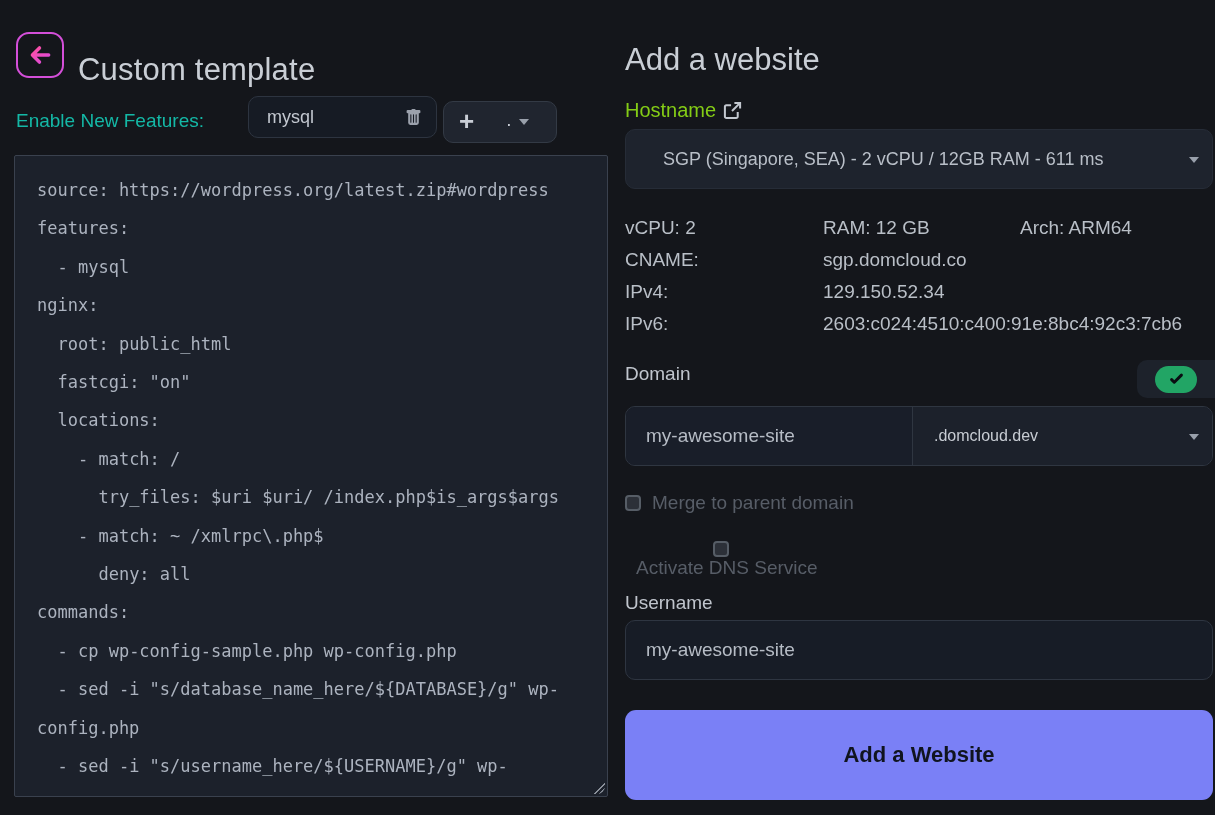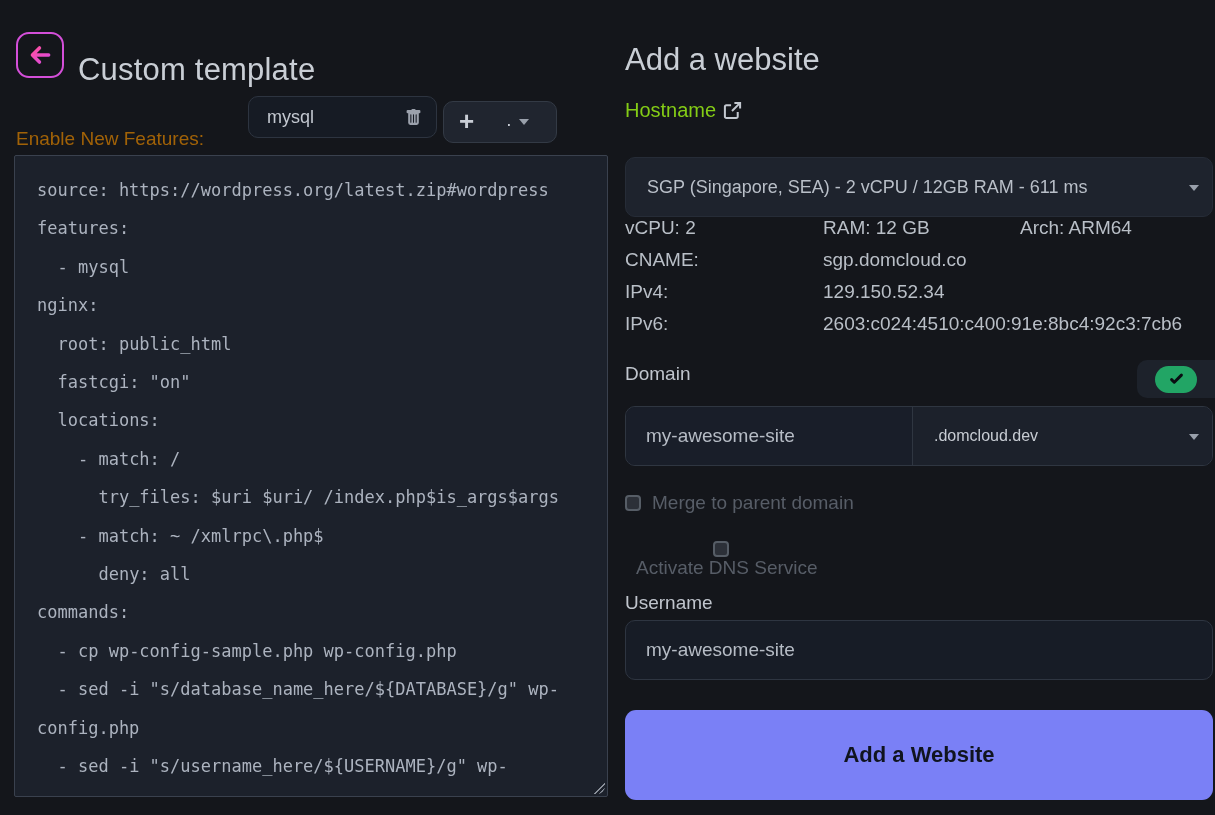--- a/index.html
+++ b/index.html
@@ -13,21 +13,21 @@
   .left-col { position:absolute; left:0; top:0; width:616px; height:815px; }
   .back-btn {
     position:absolute; left:16px; top:32px; width:48px; height:46px;
     border:2px solid #d44fd9; border-radius:13px; background:transparent;
     display:flex; align-items:center; justify-content:center; cursor:pointer;
   }
   .page-title {
     position:absolute; left:78px; top:40px; font-size:31px; font-weight:400;
     color:#c9ced5; letter-spacing:.2px; white-space:nowrap;margin-top:12px;
   }
-  .features-label { position:absolute; left:16px; top:128px; font-size:19px; color:#a16207; white-space:nowrap; }
+  .features-label { position:absolute; left:16px; top:110px; font-size:19px; color:#14b8a6; white-space:nowrap; }
   .feature-chip {
     position:absolute; left:248px; top:96px; width:189px; height:42px;
     background:#161b24; border:1px solid #2d3440; border-radius:10px;
     display:flex; align-items:center; padding:0 14px 0 18px;
   }
   .feature-chip .val { font-size:18px; color:#c3c8d0; flex:1; }
   .add-group {
     position:absolute; left:443px; top:101px; width:114px; height:42px;
     background:#20252f; border:1px solid #333a45; border-radius:10px;
     display:flex; align-items:center; cursor:pointer;
@@ -54,21 +54,21 @@
   }
   
   .right-col { position:absolute; left:625px; top:0; width:615px; height:815px; }
   .rc-title { position:absolute; left:0; top:42px; font-size:31px; font-weight:400; color:#c9ced5; white-space:nowrap; }
   .hostname-row { position:absolute; left:0; top:99px; display:flex; align-items:center; gap:7px; }
   .hostname-link { font-size:20px; color:#84cc16; text-underline-offset:3px; cursor:pointer; }
   .select {
     position:absolute; background:#1e232d; border:1px solid #262c37; border-radius:10px;
     display:flex; align-items:center; cursor:pointer;
   }
-  .server-select { left:0; top:129px; width:588px; height:60px; padding-left:21px;margin-top:28px; }
+  .server-select { left:0; top:129px; width:588px; height:60px; padding-left:37px; }
   .select .sel-text { font-size:18px; color:#b9bfc8; white-space:nowrap; }
   .server-select .caret { position:absolute; left:563px; top:27px; }
   .info-grid { position:absolute; left:0; top:212px; width:615px; font-size:19px; color:#b9bfc7; }
   .info-row { display:grid; grid-template-columns:198px 197px 1fr; height:32px; align-items:center; }
   .info-span { grid-column:2 / 4; white-space:nowrap; }
   .domain-label, .username-label { position:absolute; left:0; font-size:19px; color:#c0c5cd; }
   .domain-label { top:363px; }
   .verify-toggle {
     position:absolute; left:512px; top:360px; width:106px; height:38px;
     background:#1d222b; border-radius:10px; cursor:pointer;

